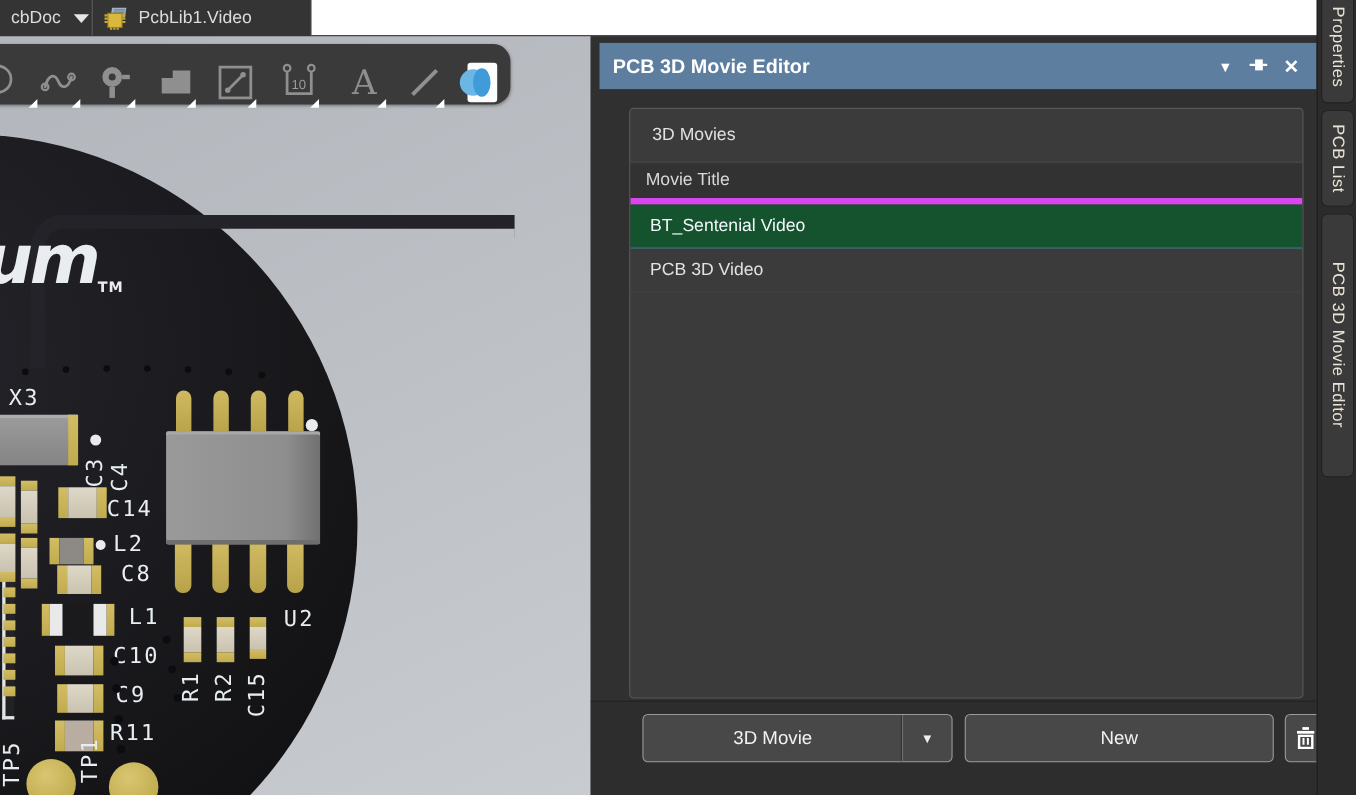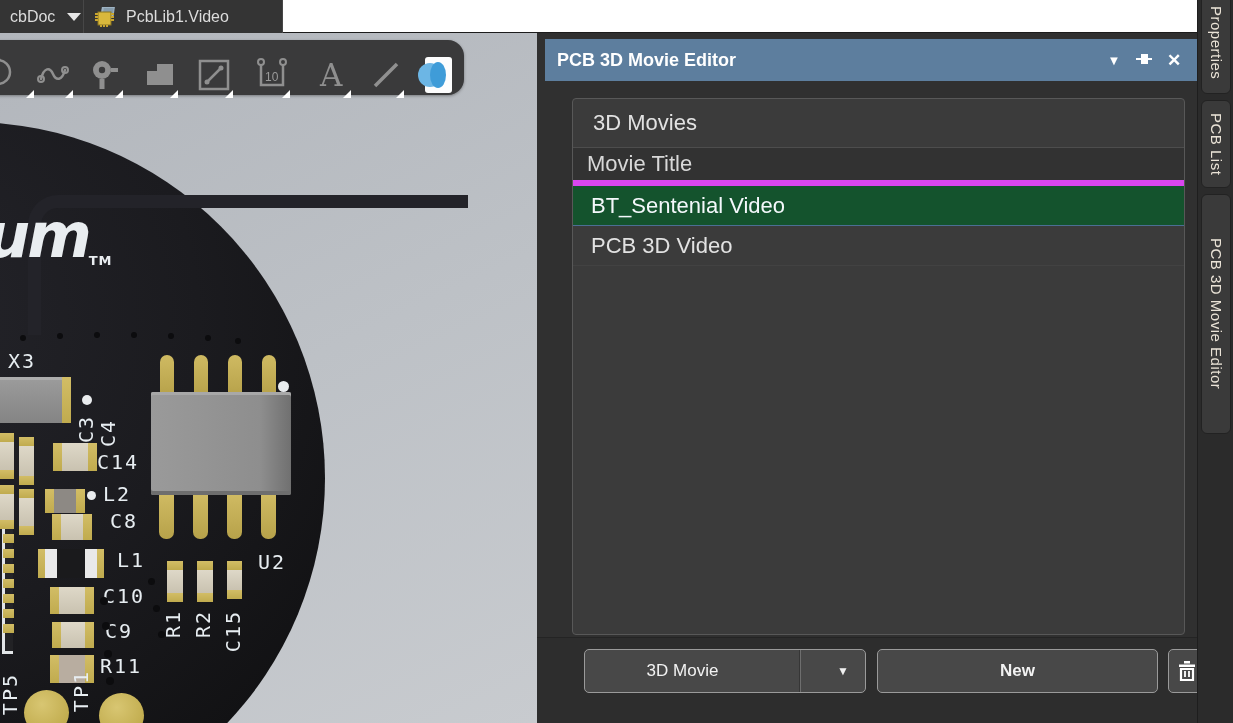--- a/index.html
+++ b/index.html
@@ -52,21 +52,21 @@
 
   
   .panel{position:absolute;left:537px;top:33px;width:660px;height:690px;background:#303030;overflow:hidden;}
   .panel-header{position:absolute;left:8px;top:6px;width:652px;height:42px;background:#5d7e9e;
                 display:flex;align-items:center;color:#fff;}
   .panel-title{font-size:18px;font-weight:bold;padding-left:12px;flex:1;}
   .hicon{width:30px;text-align:center;color:#fff;cursor:pointer;font-size:13px;}
   .hicon.close{font-size:17px;font-weight:bold;margin-right:8px;}
   .listbox{position:absolute;left:35px;top:65px;width:613px;height:537px;background:#3b3b3b;
            border:1px solid #585858;border-radius:4px;overflow:hidden;}
-  .row{display:flex;align-items:center;font-size:22px;color:#e2e2e2;}
+  .row{display:flex;align-items:center;font-size:16px;color:#e2e2e2;}
   .row.section{height:49px;padding-left:20px;border-bottom:1px solid #4d4d4d;}
   .row.colhead{height:38px;padding-left:14px;background:#323232;border-bottom:6px solid #d946ef;color:#d8d8d8;}
   .row.movie{height:40px;padding-left:18px;border-bottom:1px solid #424242;cursor:pointer;}
   .row.movie.selected{background:#14532d;color:#f4f8fb;border-bottom:1px solid #4c6e94;}
   .btnbar{position:absolute;left:0;top:604px;width:660px;height:86px;background:#2d2d2d;border-top:1px solid #242424;}
   .btn{position:absolute;top:11px;height:44px;background:#484848;border:1px solid #9a9a9a;border-radius:5px;
        color:#f2f2f2;font-size:17px;display:flex;align-items:center;justify-content:center;cursor:pointer;}
   .combo-label{flex:1;text-align:center;}
   .combo-div{width:1px;height:42px;background:#6e6e6e;box-shadow:-1px 0 0 #363636;}
   .combo-arrow{width:44px;text-align:center;font-size:12px;color:#f0f0f0;}
@@ -333,26 +333,26 @@
     </div>
 
     <div class="listbox">
       <div class="row section">3D Movies</div>
       <div class="row colhead">Movie Title</div>
       <div class="row movie selected">BT_Sentenial Video</div>
       <div class="row movie">PCB 3D Video</div>
     </div>
 
     <div class="btnbar">
-      <div class="btn" style="left:47px;width:282px;padding:0;gap:20px;">
+      <div class="btn" style="left:47px;width:282px;padding:0;">
         <span class="combo-label">3D Movie</span>
         <span class="combo-div"></span>
         <span class="combo-arrow">▼</span>
       </div>
-      <div class="btn" style="left:340px;width:281px;font-weight:bold;">New</div>
+      <div class="btn" style="left:340px;width:281px;">New</div>
       <div class="btn" style="left:631px;width:62px;">
         <svg width="16" height="20" viewBox="0 0 16 20" style="margin-left:-24px;">
           <rect x="5" y="0" width="6" height="2.5" fill="#fff"></rect>
           <rect x="0" y="3.5" width="16" height="2.5" fill="#fff"></rect>
           <path d="M2 8 h12 v11 h-12 z" fill="none" stroke="#fff" stroke-width="2.2"></path>
           <path d="M6 10 v6 M10 10 v6" stroke="#fff" stroke-width="1.8"></path>
         </svg>
       </div>
     </div>
   </div>

